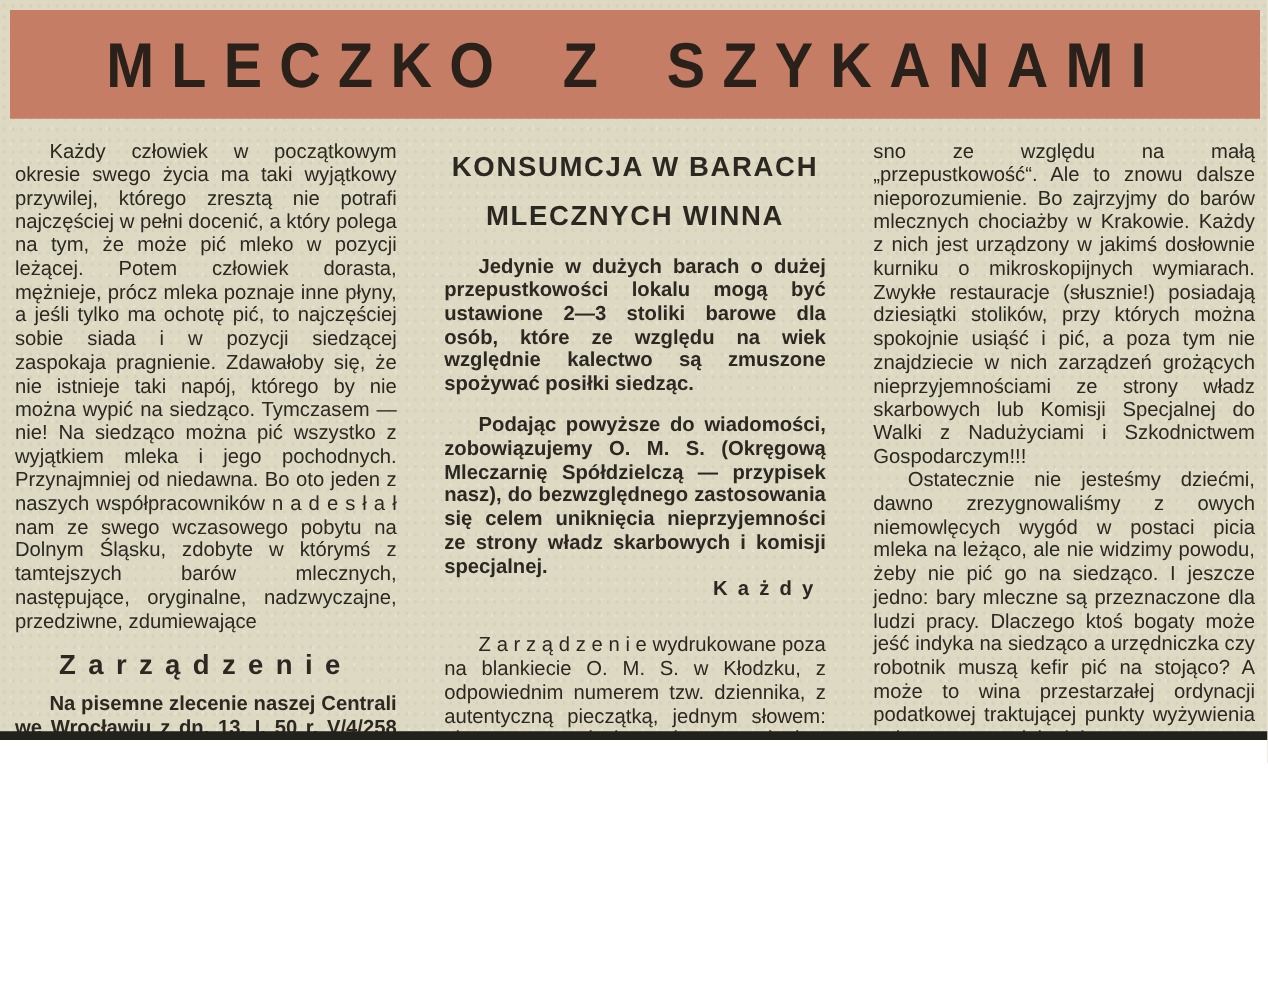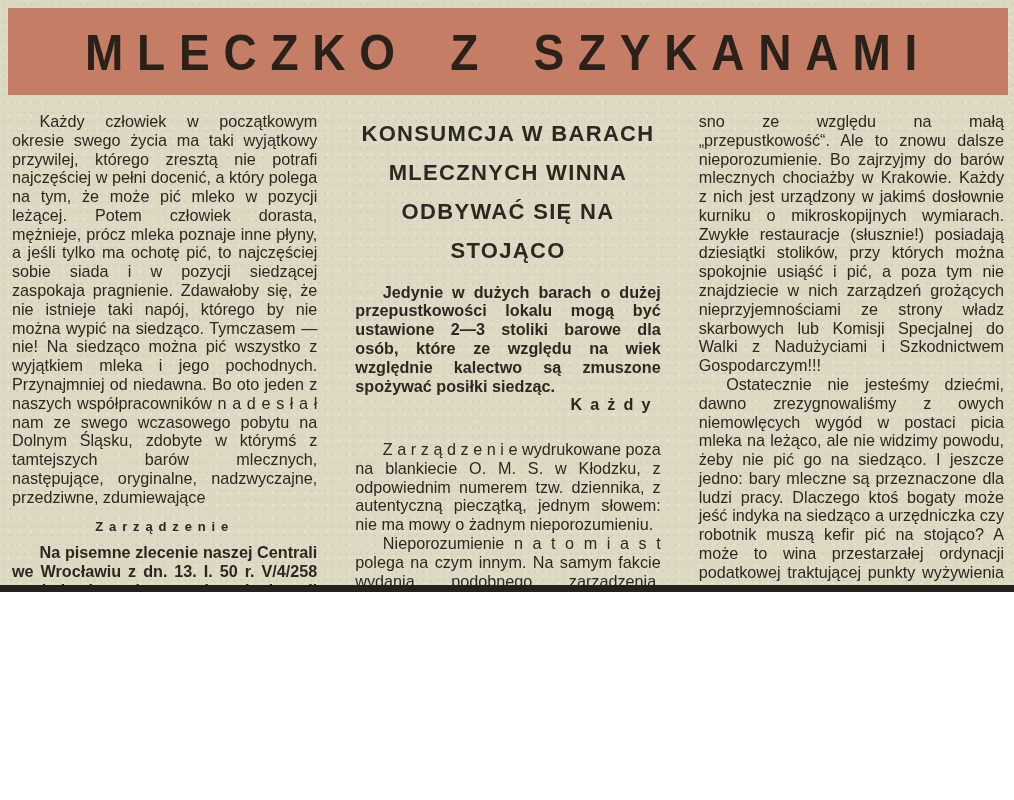--- a/index.html
+++ b/index.html
@@ -33,21 +33,21 @@
     font-size:16.2px;line-height:1.16;text-align:justify;
     hyphens:auto;-webkit-hyphens:auto;
   }
   .col p{margin:0;}
   .indent{text-indent:1.7em;}
   .bold{font-weight:bold;}
   .gap-m{margin-top:14px !important;}
   .gap-l{margin-top:26px !important;}
   .center-heading{
     text-align:center;font-weight:bold;letter-spacing:.45em;
-    font-size:13px;margin:13px 0 9px !important;
+    font-size:22px;margin:13px 0 9px !important;
   }
   .subhead{
     text-align:center;font-weight:bold;font-size:22px;
     line-height:1.78;letter-spacing:.06em;margin:2px 0 12px;
   }
   .signature{
     text-align:right;font-weight:bold;letter-spacing:.5em;
     margin-top:8px;padding-right:2px;
   }
   .lastline{display:flex;justify-content:center;align-items:baseline;}
@@ -70,23 +70,23 @@
     <div class="col">
       <p class="indent">Każdy człowiek w początkowym okresie swego życia ma taki wyjątkowy przywilej, którego zresztą nie potrafi najczęściej w pełni docenić, a który polega na tym, że może pić mleko w pozycji leżącej. Potem człowiek dorasta, mężnieje, prócz mleka poznaje inne płyny, a jeśli tylko ma ochotę pić, to najczęściej sobie siada i w pozycji siedzącej zaspokaja pragnienie. Zdawałoby się, że nie istnieje taki napój, którego by nie można wypić na siedząco. Tymczasem — nie! Na siedząco można pić wszystko z wyjątkiem mleka i jego pochodnych. Przynajmniej od niedawna. Bo oto jeden z naszych współpracowników n a d e s ł a ł nam ze swego wczasowego pobytu na Dolnym Śląsku, zdobyte w którymś z tamtejszych barów mlecznych, następujące, oryginalne, nadzwyczajne, przedziwne, zdumiewające</p>
       <p class="center-heading">Zarządzenie</p>
       <p class="indent bold">Na pisemne zlecenie naszej Centrali we Wrocławiu z dn. 13. I. 50 r. V/4/258 zawiadamiamy, że na podstawie decyzji Ministerstwa Handlu Wewnętrznego —</p>
     </div>
 
     <div class="col">
       <div class="subhead">
         <div>KONSUMCJA W BARACH</div>
         <div>MLECZNYCH WINNA</div>
-        <div>ODBYWAĆ SIĘ NA STOJĄCO</div>
       </div>
       <p class="indent bold">Jedynie w dużych barach o dużej przepustkowości lokalu mogą być ustawione 2—3 stoliki barowe dla osób, które ze względu na wiek względnie kalectwo są zmuszone spożywać posiłki siedząc.</p>
+      <p class="indent bold gap-m">Podając powyższe do wiadomości, zobowiązujemy O. M. S. (Okręgową Mleczarnię Spółdzielczą — przypisek nasz), do bezwzględnego zastosowania się celem uniknięcia nieprzyjemności ze strony władz skarbowych i komisji specjalnej.</p>
       <p class="signature">Każdy</p>
       <p class="indent gap-l">Z a r z ą d z e n i e wydrukowane poza na blankiecie O. M. S. w Kłodzku, z odpowiednim numerem tzw. dziennika, z autentyczną pieczątką, jednym słowem: nie ma mowy o żadnym nieporozumieniu.</p>
       <p class="indent">Nieporozumienie n a t o m i a s t polega na czym innym. Na samym fakcie wydania podobnego zarządzenia. Rozumiemy, że w barach mlecznych jest duża frekwencja, że jest w nich cia-</p>
     </div>
 
     <div class="col">
       <p>sno ze względu na małą „przepustkowość“. Ale to znowu dalsze nieporozumienie. Bo zajrzyjmy do barów mlecznych chociażby w Krakowie. Każdy z nich jest urządzony w jakimś dosłownie kurniku o mikroskopijnych wymiarach. Zwykłe restauracje (słusznie!) posiadają dziesiątki stolików, przy których można spokojnie usiąść i pić, a poza tym nie znajdziecie w nich zarządzeń grożących nieprzyjemnościami ze strony władz skarbowych lub Komisji Specjalnej do Walki z Nadużyciami i Szkodnictwem Gospodarczym!!!</p>
       <p class="indent">Ostatecznie nie jesteśmy dziećmi, dawno zrezygnowaliśmy z owych niemowlęcych wygód w postaci picia mleka na leżąco, ale nie widzimy powodu, żeby nie pić go na siedząco. I jeszcze jedno: bary mleczne są przeznaczone dla ludzi pracy. Dlaczego ktoś bogaty może jeść indyka na siedząco a urzędniczka czy robotnik muszą kefir pić na stojąco? A może to wina przestarzałej ordynacji podatkowej traktującej punkty wyżywienia m l e c z n e g o jako luksusowe</p>
       <div class="lastline">
         <span>knajpki?</span>

